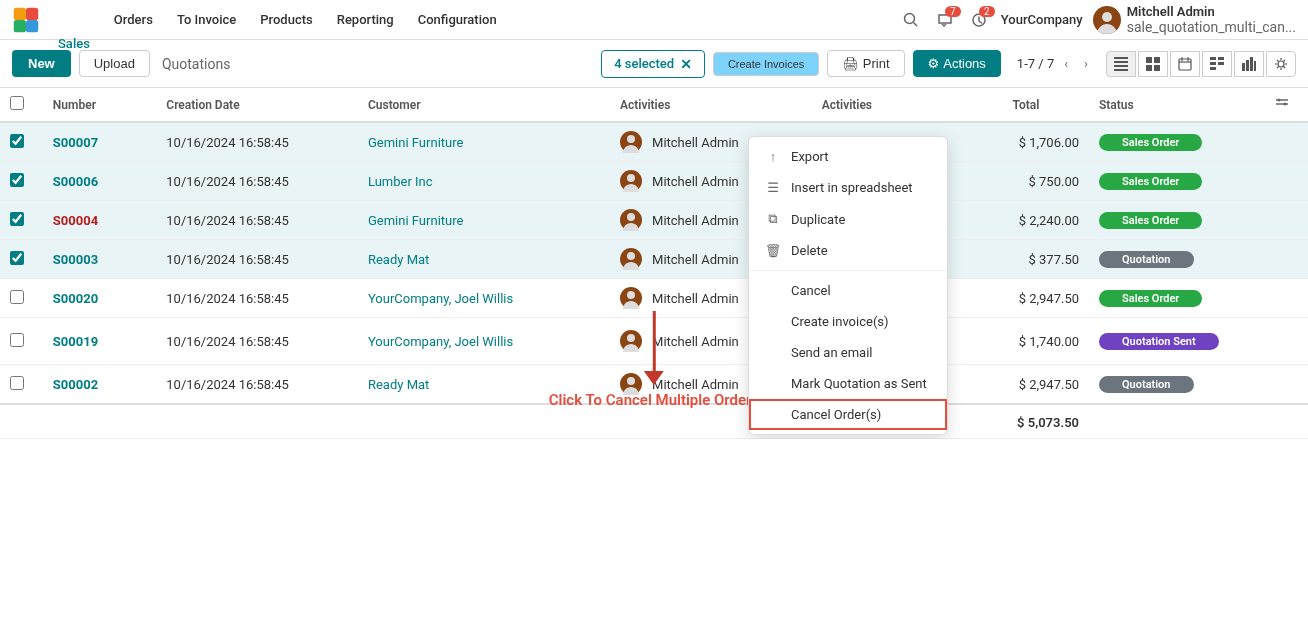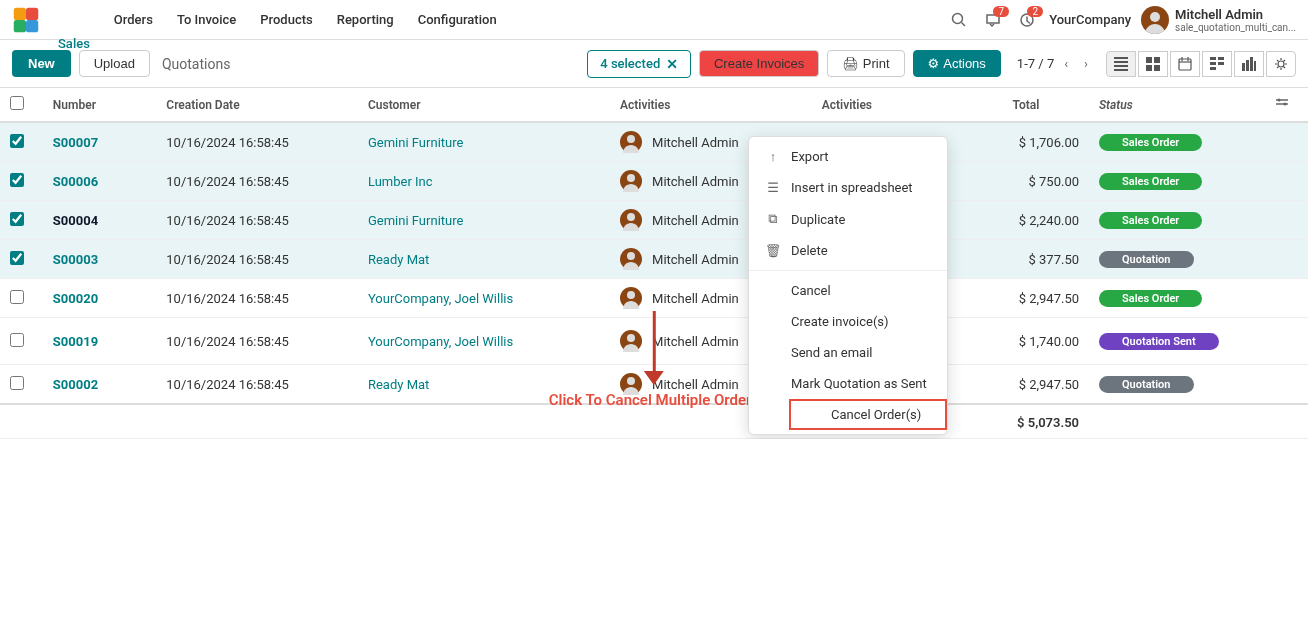--- a/index.html
+++ b/index.html
@@ -27,21 +27,21 @@
     .badge {
       position: absolute; top: -2px; right: -4px;
       background: #e74c3c; color: #fff; font-size: 10px;
       border-radius: 8px; padding: 0 4px; min-width: 16px; text-align: center;
     }
     .company-name { font-size: 13px; font-weight: 500; cursor: pointer; }
     .user-info { display: flex; align-items: center; gap: 6px; cursor: pointer; }
     .user-avatar { width: 28px; height: 28px; border-radius: 50%; background: #8B4513; display: flex; align-items: center; justify-content: center; overflow: hidden; }
     .user-text { font-size: 12px; }
     .user-text .name { font-weight: 600; font-size: 13px; }
-    .user-text .sub { color: #666; font-size: 10px; }
+    .user-text .sub { color: #666; font-size: 14px; }
 
     
     .toolbar {
       display: flex; align-items: center; height: 48px;
       padding: 0 12px; border-bottom: 1px solid #ddd; gap: 8px;
       background: #fff;
     }
     .btn-new {
       background: #017e84; color: #fff; border: none; border-radius: 4px;
       padding: 6px 16px; font-size: 13px; font-weight: 600; cursor: pointer;
@@ -52,22 +52,22 @@
     }
     .breadcrumb-label { font-size: 14px; color: #666; margin-left: 4px; }
     .toolbar-spacer { flex: 1; }
     .selected-badge {
       display: flex; align-items: center; gap: 6px;
       border: 1px solid #017e84; border-radius: 4px; padding: 5px 12px;
       color: #017e84; font-size: 13px; font-weight: 500; margin-left: 44px;
     }
     .selected-badge .close-x { cursor: pointer; font-size: 14px; font-weight: 700; }
     .btn-create-invoices {
-      background: #ef4444; color: #333; border: 1px solid #ccc; border-radius: 4px;
-      padding: 5px 14px; font-size: 13px; cursor: pointer;
+      background: #7dd3fc; color: #333; border: 1px solid #ccc; border-radius: 4px;
+      padding: 5px 14px; font-size: 11px; cursor: pointer;
     }
     .btn-print {
       background: #fff; color: #333; border: 1px solid #ccc; border-radius: 4px;
       padding: 5px 14px; font-size: 13px; cursor: pointer; display: flex; align-items: center; gap: 4px;
     }
     .btn-actions {
       background: #017e84; color: #fff; border: 1px solid #017e84; border-radius: 4px;
       padding: 5px 14px; font-size: 13px; cursor: pointer; display: flex; align-items: center; gap: 4px;
       font-weight: 500;
     }
@@ -134,21 +134,21 @@
     .dropdown-divider { height: 1px; background: #eee; margin: 4px 0; }
     .dropdown-item .item-icon { width: 16px; text-align: center; color: #666; }
 
     
     .col-number { width: 90px; }
     .col-date { width: 160px; }
     .col-customer { width: 200px; }
     .col-salesperson { width: 160px; }
     .col-activity { width: 120px; }
     .col-total { width: 100px; text-align: right; }
-    .col-status { width: 130px; font-style: italic; }
+    .col-status { width: 130px; }
   </style>
 </head>
 <body>
 
 <nav class="top-nav">
   <div class="nav-logo">
     <svg viewBox="0 0 32 32" xmlns="http://www.w3.org/2000/svg">
       <rect width="14" height="14" x="2" y="2" rx="3" fill="#f39c12"></rect>
       <rect width="14" height="14" x="16" y="2" rx="3" fill="#e74c3c"></rect>
       <rect width="14" height="14" x="2" y="16" rx="3" fill="#27ae60"></rect>
@@ -333,21 +333,21 @@
         <span>Mitchell Admin</span>
       </div>
     </td>
     <td><span class="icon-clock">⏱</span></td>
     <td class="amount">$ 750.00</td>
     <td><span class="status-badge status-sales-order">Sales Order</span></td>
     <td></td>
   </tr>
         <tr class="selected-row">
     <td class="checkbox-cell"><input type="checkbox" checked="" style=""></td>
-    <td><strong style="color:#0f172a; cursor:pointer">S00004</strong></td>
+    <td><strong style="color:#b91c1c; cursor:pointer">S00004</strong></td>
     <td>10/16/2024 16:58:45</td>
     <td style="cursor:pointer; color: #017e84">Gemini Furniture</td>
     <td>
       <div class="salesperson-cell">
         <div class="avatar-mini">
           <svg width="22" height="22" viewBox="0 0 22 22">
                   <circle cx="11" cy="8" r="4" fill="#ddd"></circle>
                   <path d="M3 22c0-4.4 3.6-8 8-8s8 3.6 8 8" fill="#ddd"></path>
                 </svg>
         </div>
@@ -484,21 +484,21 @@
       <span>Create invoice(s)</span>
     </div>
     <div class="dropdown-item">
       <span class="item-icon"></span>
       <span>Send an email</span>
     </div>
     <div class="dropdown-item">
       <span class="item-icon"></span>
       <span>Mark Quotation as Sent</span>
     </div>
-    <div class="dropdown-item highlighted" style="outline: 2px solid #e74c3c; outline-offset: -2px; margin-left: 40px;">
+    <div class="dropdown-item highlighted" style="outline: 2px solid #e74c3c; outline-offset: -2px;">
       <span class="item-icon"></span>
       <span>Cancel Order(s)</span>
     </div>
   </div>
 
   <div style="position: absolute; left: 50%; bottom: 30px; transform: translateX(-50%); display: flex; flex-direction: column; align-items: center; pointer-events: none;">
     <div style="width: 3px; height: 60px; background: #c0392b; margin-bottom: 0;"></div>
     <div style="width: 0; height: 0; border-left: 10px solid transparent; border-right: 10px solid transparent; border-top: 14px solid #c0392b;"></div>
     <div style="color: #e74c3c; font-size: 15px; font-weight: 600; margin-top: 6px; white-space: nowrap;">Click To Cancel Multiple Orders</div>
   </div>

